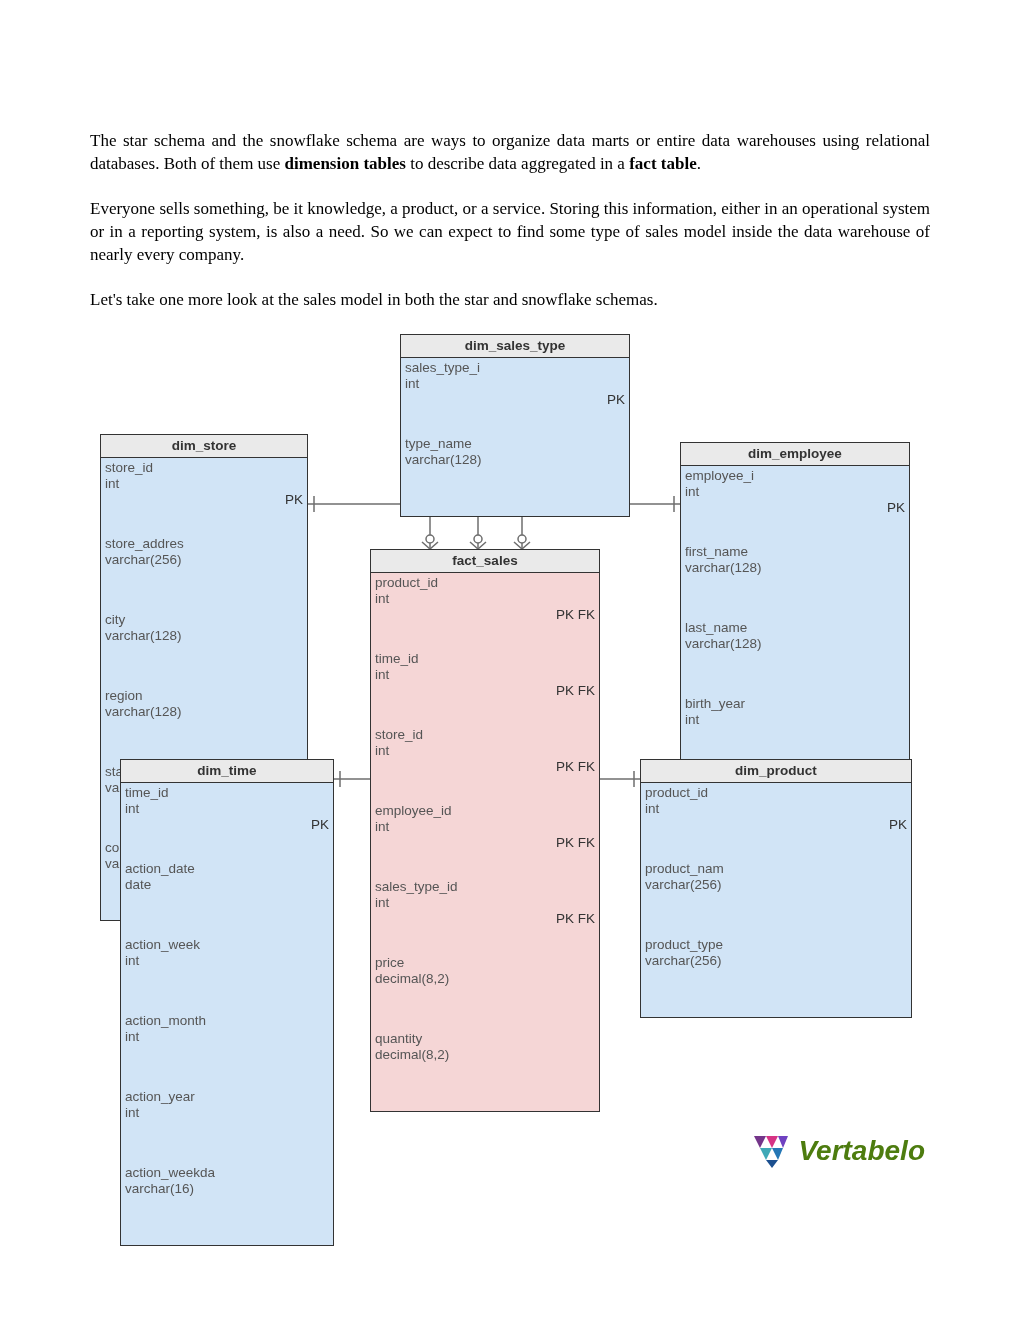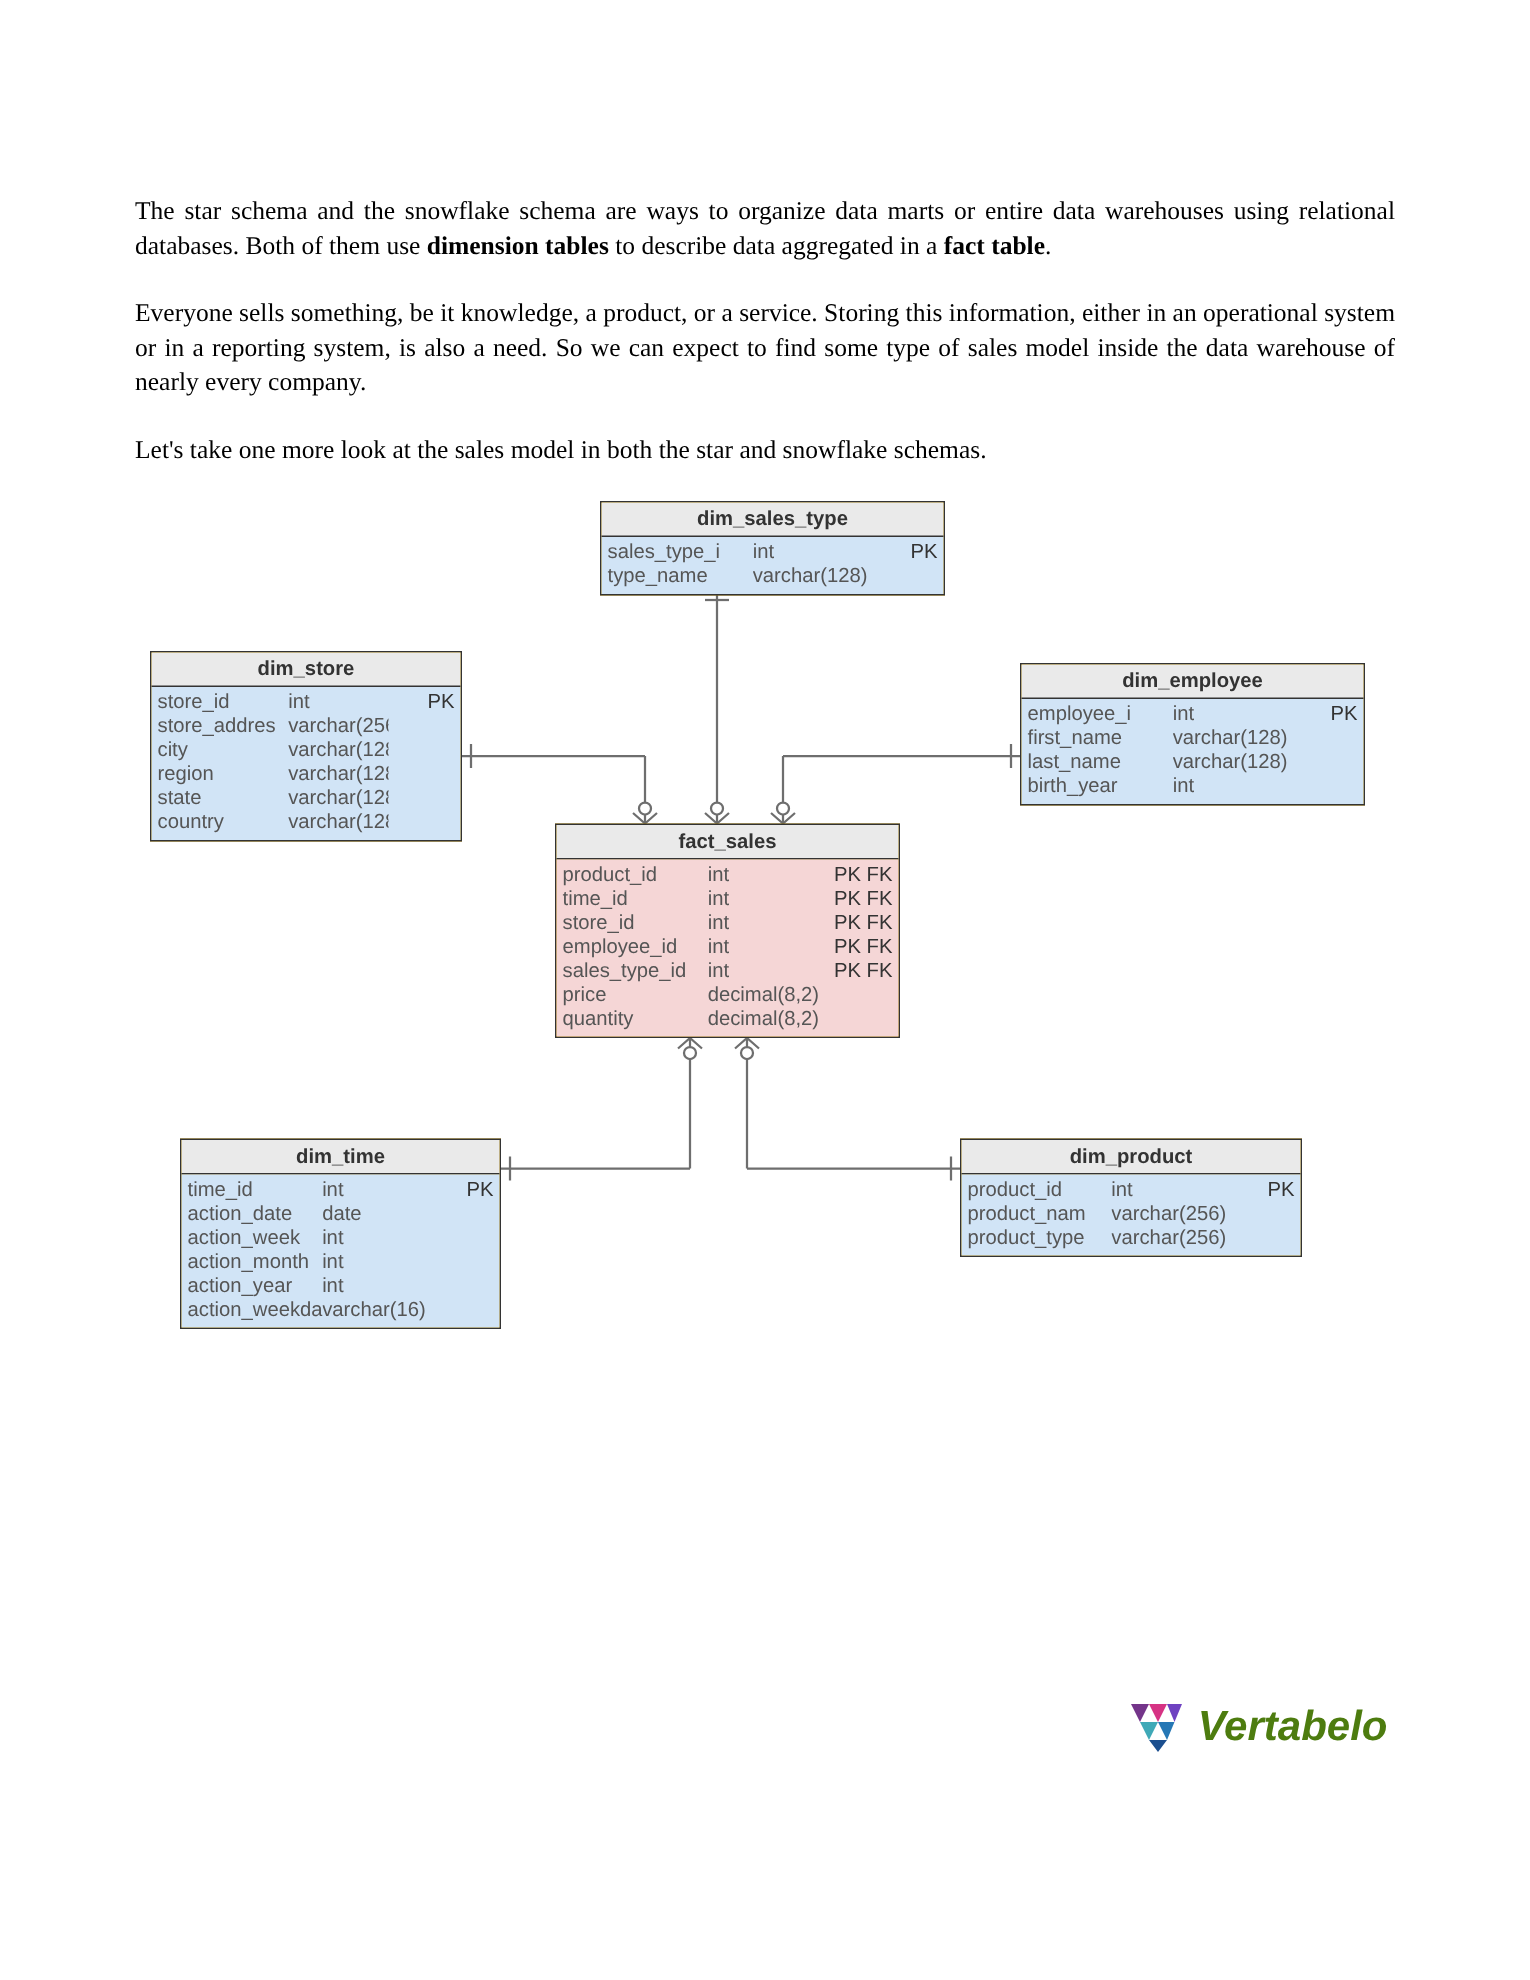--- a/index.html
+++ b/index.html
@@ -53,41 +53,42 @@
     top: 0; left: 0;
     width: 830px;
     height: 590px;
     stroke: #6e6e6e;
     stroke-width: 1.5;
     fill: none;
   }
   .entity {
     position: absolute;
     border: 1.5px solid #333;
-    background: #eab308;
+    background: #e5e5e5;
     font-size: 13.5px;
     box-sizing: border-box;
   }
   .entity .hdr {
     background: #eaeaea;
     text-align: center;
     font-weight: 700;
     color: #333;
     padding: 2px 4px;
     border-bottom: 1.5px solid #333;
   }
   .entity.dim .body { background: #d1e4f6; }
   .entity.fact .body { background: #f5d6d6; }
   .entity .body {
     padding: 2px 4px 4px 4px;
   }
   .row {
     display: flex;
     line-height: 16px;
     white-space: nowrap;
+    flex-direction: column;
   }
   .row .c1 { flex: 0 0 44%; overflow: hidden; }
   .row .c2 { flex: 1 1 auto; overflow: hidden; }
   .row .c3 { flex: 0 0 44px; text-align: right; color: #333; }
 
   
   .logo {
     position: absolute;
     right: 95px;
     bottom: 150px;
@@ -298,21 +299,21 @@
             <span class="c3"></span>
           </div>
           <div class="row">
             <span class="c1">action_weekda</span>
             <span class="c2">varchar(16)</span>
             <span class="c3"></span>
           </div>
         </div>
     </div>
 
-    <div class="entity dim" style="left:550px; top:425px; width:228px;">
+    <div class="entity dim" style="left:550px; top:425px; width:272px;">
       <div class="hdr">dim_product</div>
       <div class="body">
           <div class="row">
             <span class="c1">product_id</span>
             <span class="c2">int</span>
             <span class="c3">PK</span>
           </div>
           <div class="row">
             <span class="c1">product_nam</span>
             <span class="c2">varchar(256)</span>

